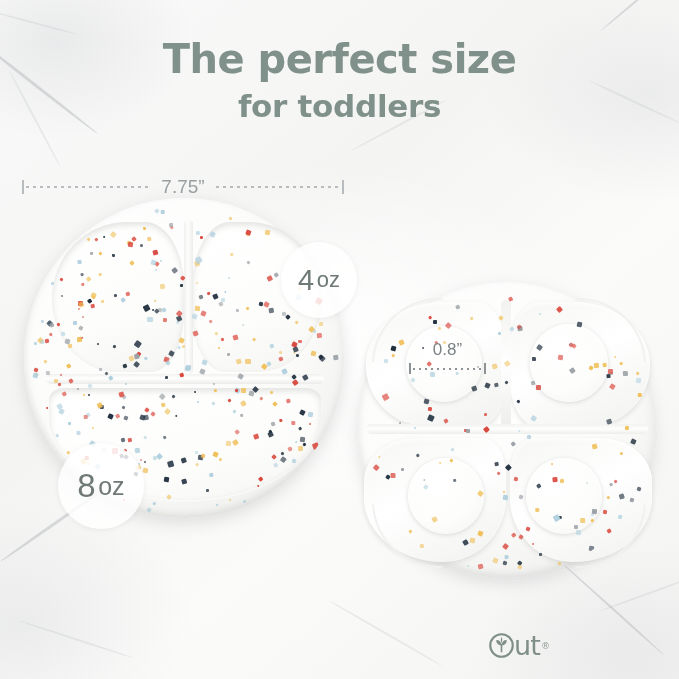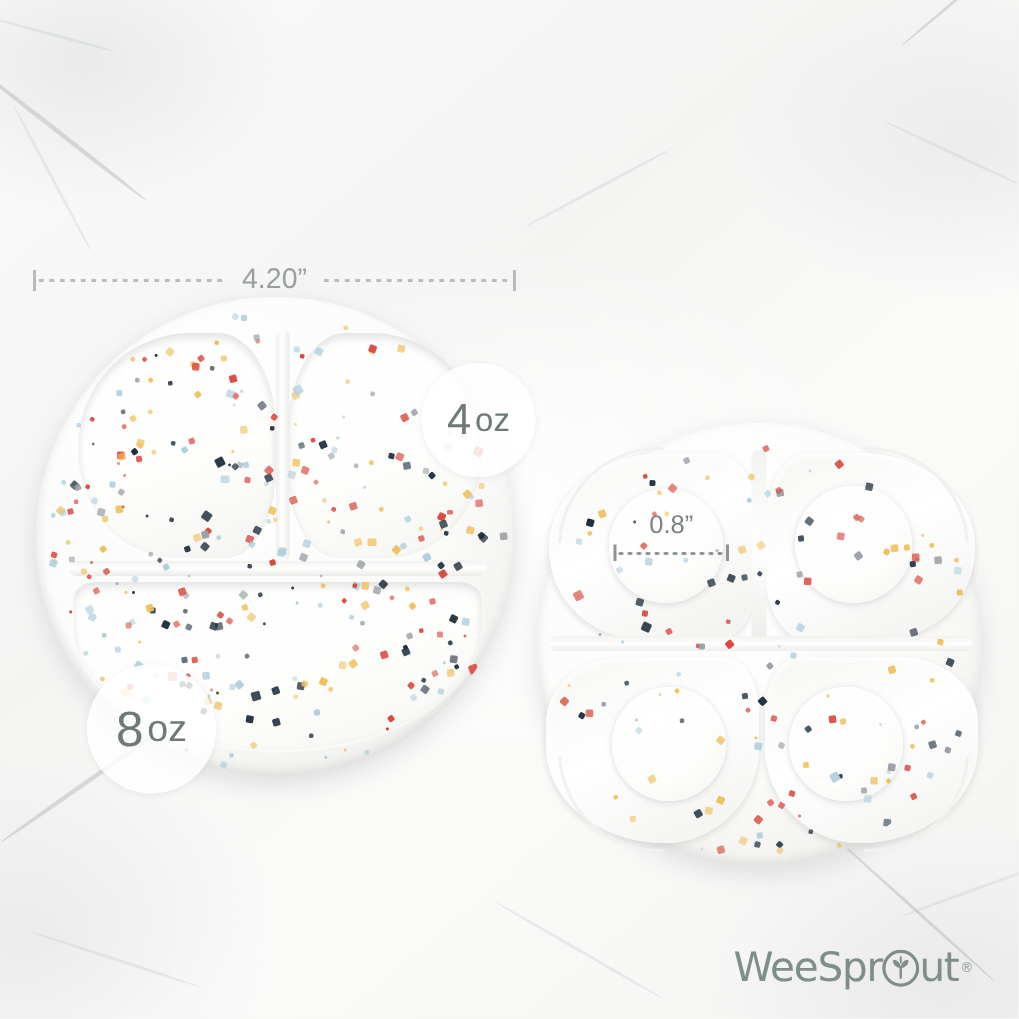--- a/index.html
+++ b/index.html
@@ -176,25 +176,29 @@
   <div class="vein soft" style="left:-10px;top:10px;width:90px;height:2px;transform:rotate(15deg);"></div>
   <div class="vein" style="left:600px;top:30px;width:120px;height:2px;transform:rotate(-40deg);"></div>
   <div class="vein soft" style="left:590px;top:80px;width:100px;height:2px;transform:rotate(25deg);"></div>
   <div class="vein" style="left:0px;top:560px;width:150px;height:3px;transform:rotate(-35deg);"></div>
   <div class="vein soft" style="left:20px;top:620px;width:120px;height:2px;transform:rotate(18deg);"></div>
   <div class="vein" style="left:560px;top:560px;width:140px;height:2px;transform:rotate(42deg);"></div>
   <div class="vein soft" style="left:600px;top:610px;width:100px;height:2px;transform:rotate(-20deg);"></div>
   <div class="vein soft" style="left:330px;top:600px;width:130px;height:2px;transform:rotate(30deg);"></div>
   <div class="vein soft" style="left:350px;top:150px;width:110px;height:2px;transform:rotate(-28deg);"></div>
 
+  <div id="headline">
+    <span class="l1">The perfect size</span>
+    <span class="l2">for toddlers</span>
+  </div>
 
   <div class="dim" id="dim-main">
     <div class="cap"></div>
     <div class="dots"></div>
-    <div class="lbl">4.20”</div>
+    <div class="lbl">7.75”</div>
     <div class="dots"></div>
     <div class="cap"></div>
   </div>
 
   <div class="plate" id="plate-left">
     <div id="well-ul" class="well"></div>
     <div id="well-ur" class="well"></div>
     <div id="rib-v"></div>
     <div id="rib-h"></div>
     <div id="well-low" class="well"></div>
@@ -671,21 +675,20 @@
   <div class="badge" id="badge-4oz">
     <span class="num">4</span>
     <span class="unit">oz</span>
   </div>
   <div class="badge" id="badge-8oz">
     <span class="num">8</span>
     <span class="unit">oz</span>
   </div>
 
   <div id="logo">
-    <span>WeeSpr</span>
     <span id="logo-mark">
       <svg viewBox="0 0 40 40" width="25" height="25" aria-hidden="true">
         <circle cx="20" cy="20" r="18" fill="none" stroke="#7f8f88" stroke-width="3.4"></circle>
         <path d="M20 30 L20 19" stroke="#7f8f88" stroke-width="2.6" stroke-linecap="round" fill="none"></path>
         <path d="M20 20 C13 19 11 14 12 11 C16 11 20 14 20 20 Z" fill="#7f8f88"></path>
         <path d="M20 20 C27 19 29 14 28 11 C24 11 20 14 20 20 Z" fill="#7f8f88"></path>
         <path d="M20 16 C18 12 19 8 20 6 C21 8 22 12 20 16 Z" fill="#7f8f88"></path>
       </svg>
     </span>
     <span>ut</span>

